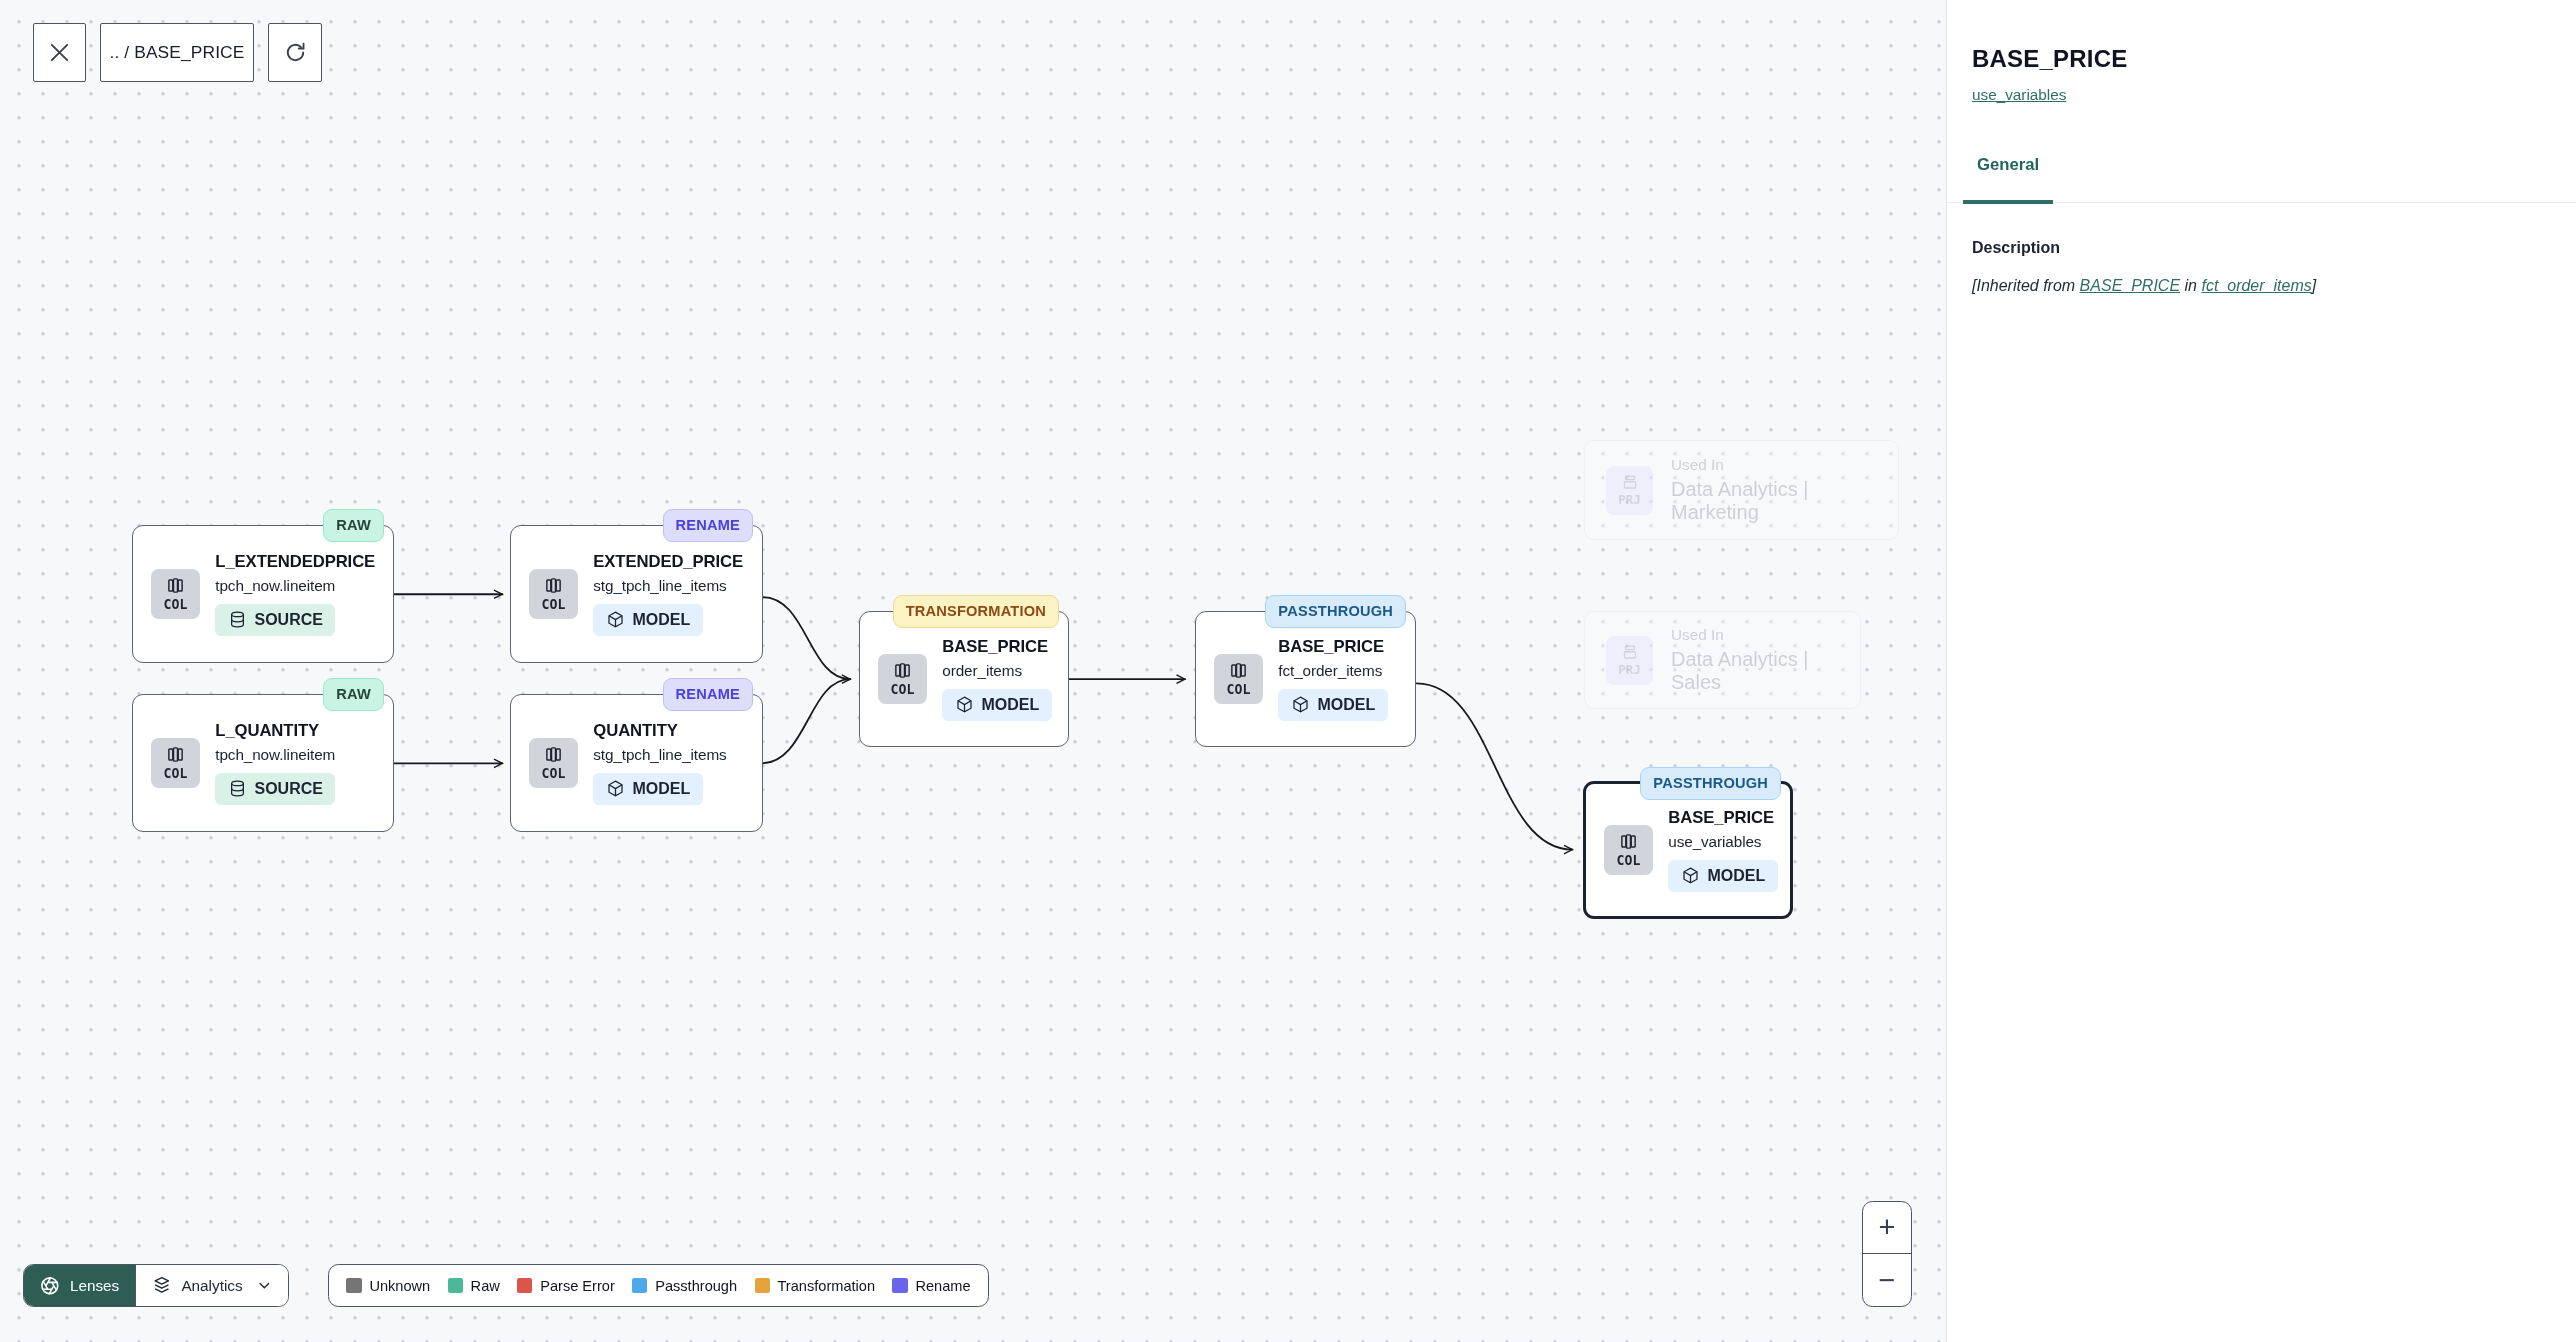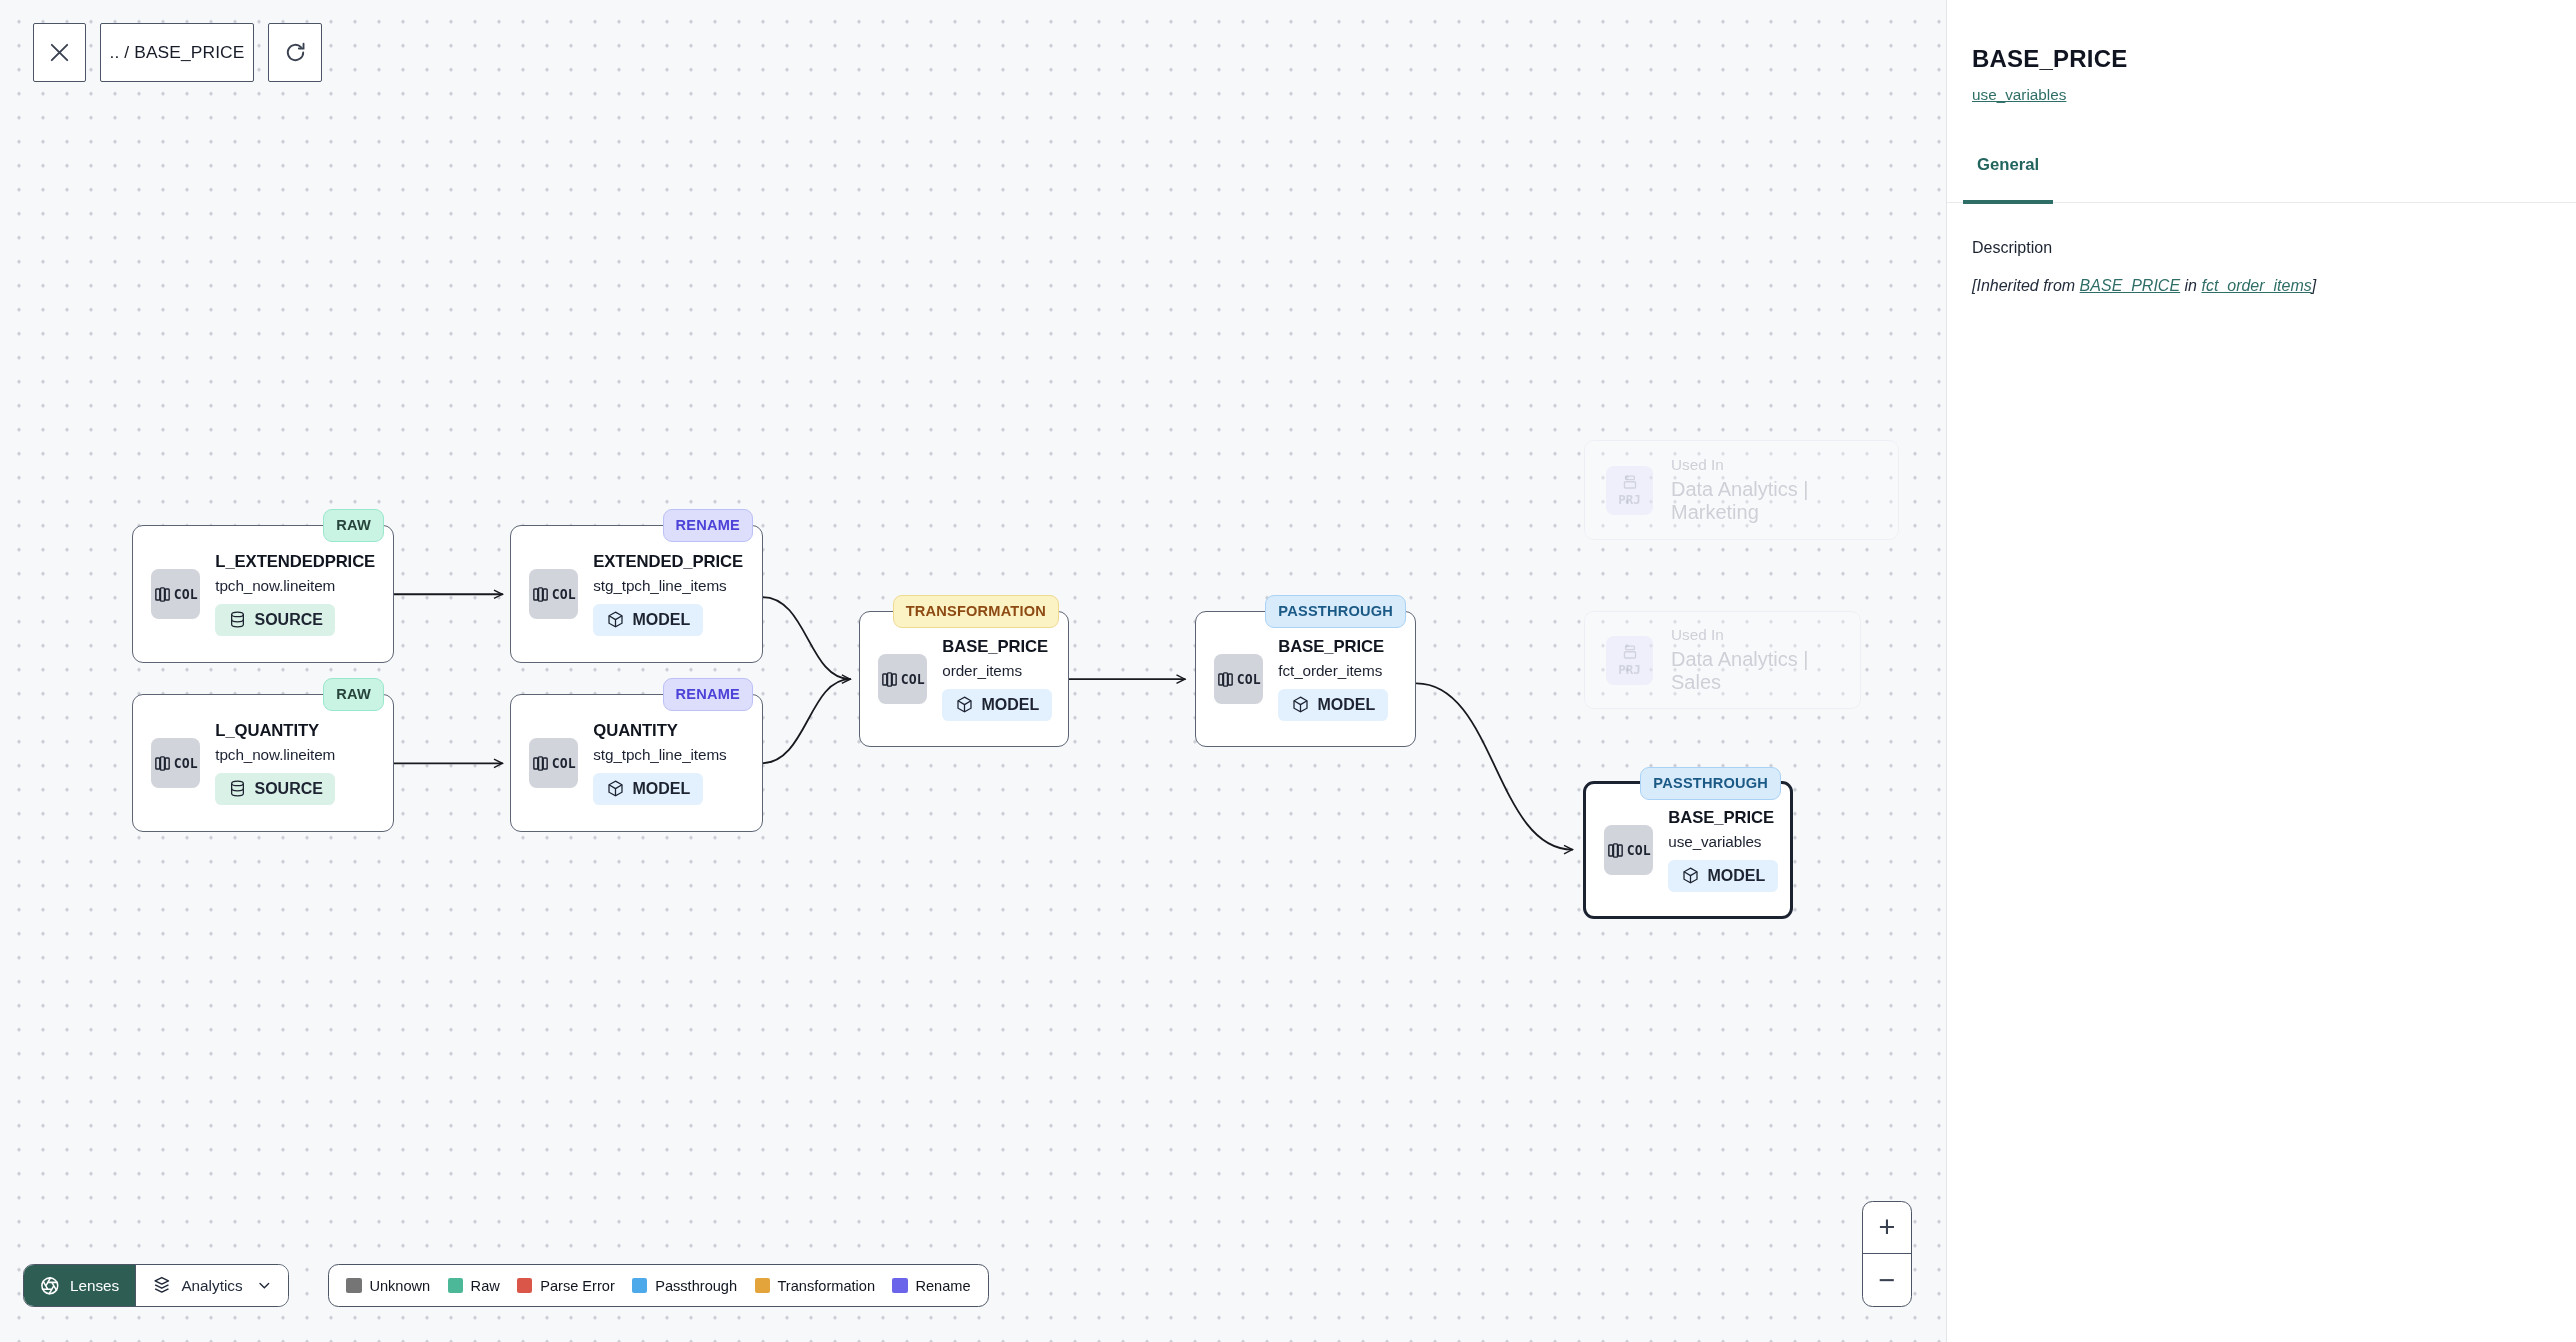--- a/index.html
+++ b/index.html
@@ -36,21 +36,21 @@
     position:absolute; top:-17.4px; right:9px; height:33px; display:flex; align-items:center;
     padding:0 12px; border-radius:9px; font-size:14.6px; font-weight:700; letter-spacing:0.2px;
   }
   .lens-raw            { background:#c9f4e3; border:1.4px solid #99e8cd; color:#27443b; }
   .lens-rename         { background:#dcdefb; border:1.4px solid #bcc0f7; color:#4c42d8; }
   .lens-transformation { background:#fcf3c5; border:1.4px solid #eeda8f; color:#8d4a13; }
   .lens-passthrough    { background:#d8ebfb; border:1.4px solid #a9d2f4; color:#1c5a86; }
 
   .col-chip {
     flex:none; width:49px; height:50px; background:#d2d4db; border-radius:7.7px;
-    display:flex; flex-direction:row; align-items:center; justify-content:center; gap:1.4px; color:#1d2330;
+    display:flex; flex-direction:column; align-items:center; justify-content:center; gap:1.4px; color:#1d2330;
   }
   .col-chip svg { width:19px; height:19px; }
   .col-chip span { font-family:"DejaVu Sans Mono", monospace; font-size:13.2px; font-weight:700; }
 
   .node-info { display:flex; flex-direction:column; min-width:0; }
   .node-title { font-size:16.7px; font-weight:700; color:#10151f; letter-spacing:-0.1px; white-space:nowrap; }
   .node-sub   { font-size:15.3px; color:#1b2130; margin-top:4.9px; letter-spacing:-0.1px; white-space:nowrap; }
   .type-badge {
     display:inline-flex; align-items:center; gap:7.7px; height:32px; padding:0 12.5px; margin-top:8.4px;
     border-radius:6.3px; font-size:16px; font-weight:600; color:#1d2330; align-self:flex-start;
@@ -122,21 +122,21 @@
   .panel-link-row { margin:12.5px 25px 0; }
   .panel-link { font-size:15.3px; color:#2e6e66; text-decoration:underline; }
 
   .tabbar { margin-top:51px; border-bottom:1.4px solid #e8eaee; display:flex; padding-left:16px; }
   .tab {
     padding:0 14px 25px; font-size:16.7px; font-weight:700; color:#21655e;
     border-bottom:4.9px solid #2e6e66; margin-bottom:-1.4px;
   }
 
   .panel-body { padding:36px 31px 0 25px; }
-  .desc-heading { font-size:16px; font-weight:400; color:#1b2330; }
+  .desc-heading { font-size:16px; font-weight:700; color:#1b2330; }
   .desc-body { margin:28px 0 0; font-size:16px; font-style:italic; color:#222c3b; line-height:1.6; max-width:571px; }
   .desc-inherited { margin:19.5px 0 0; font-size:16px; font-style:italic; color:#222c3b; }
   .desc-inherited a { color:#2e6e66; text-decoration:underline; font-style:italic; }
 </style>
 </head>
 <body>
 
 <svg width="0" height="0" style="position:absolute">
   <defs>
     <g id="sym-columns">

